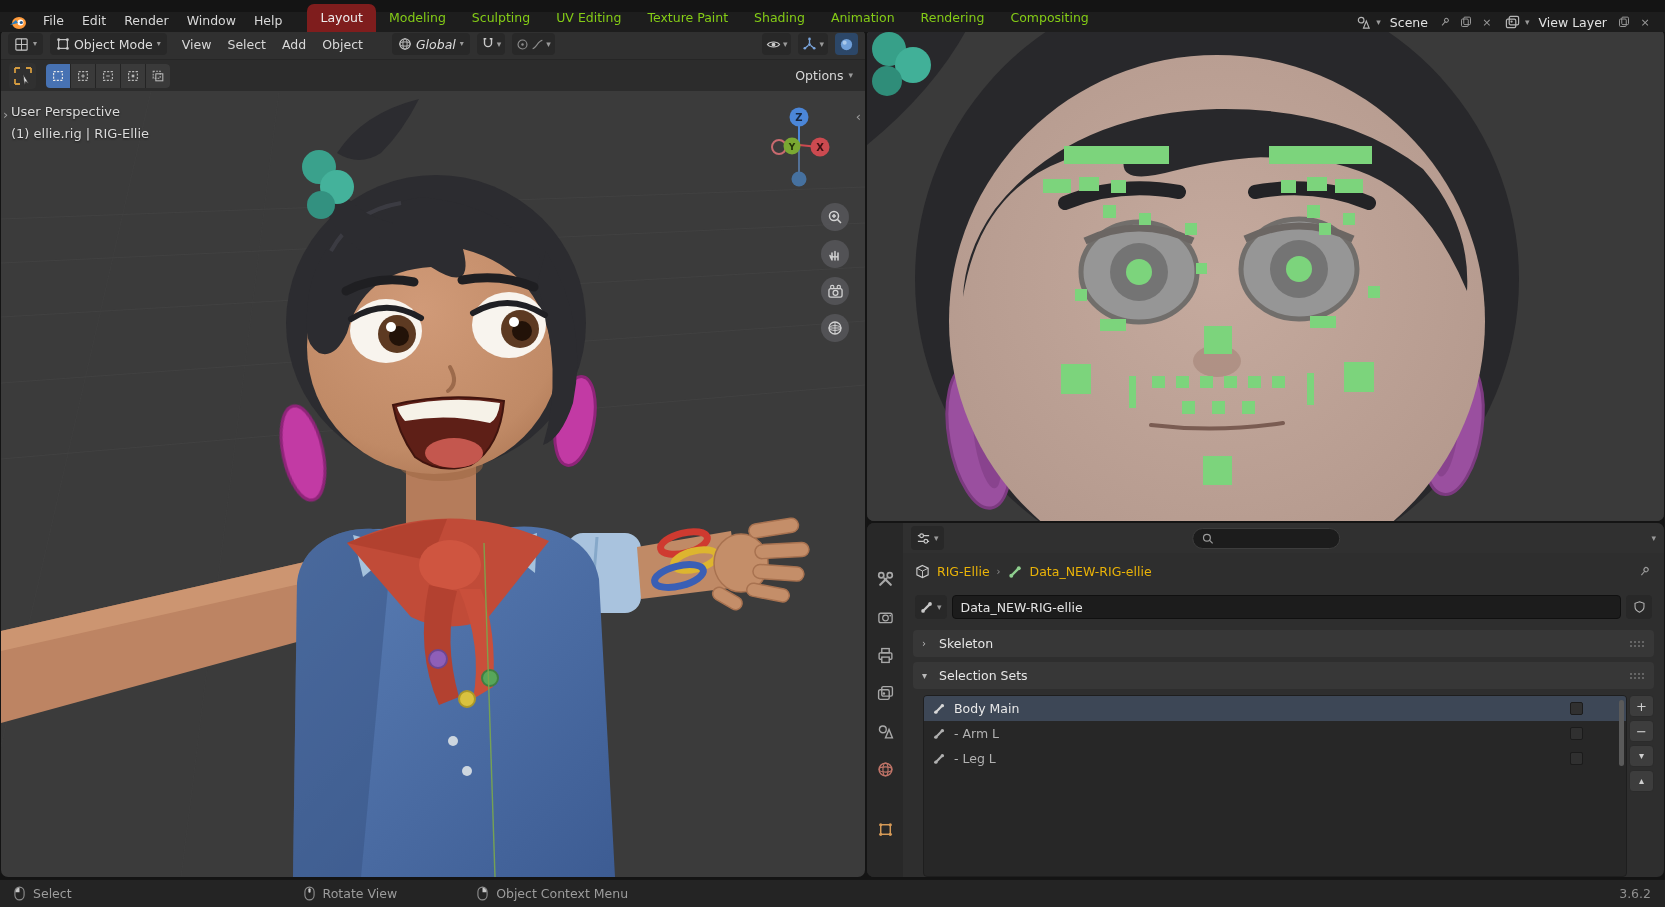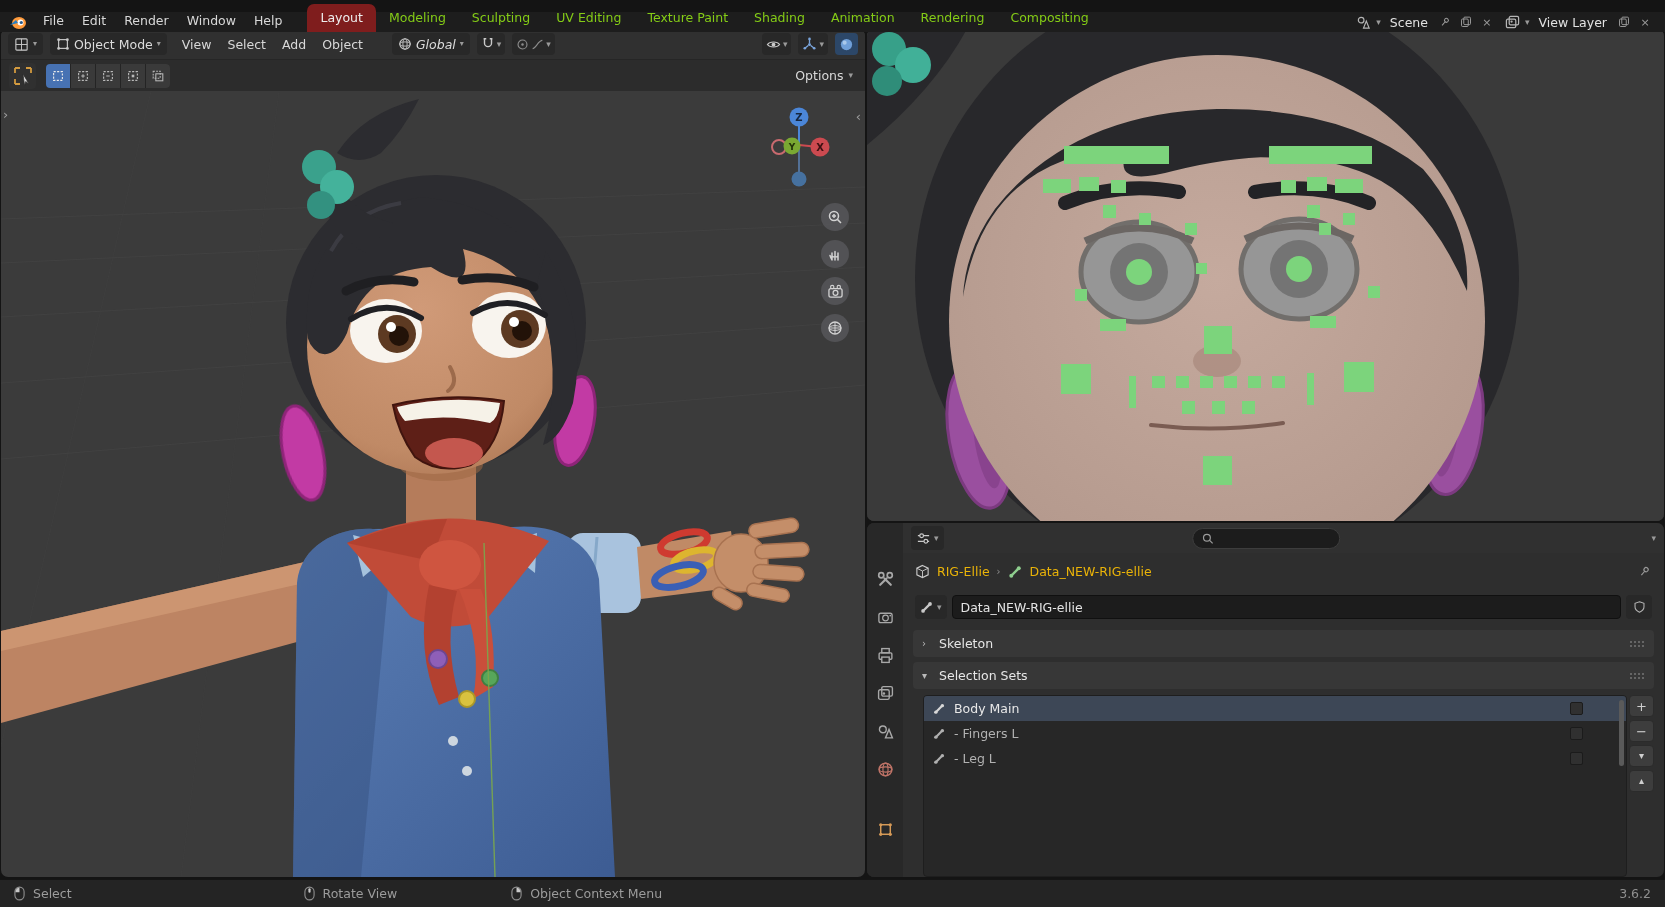--- a/index.html
+++ b/index.html
@@ -89,21 +89,21 @@
   .uilist-scroll { position:absolute; right:2px; top:4px; width:5px; height:66px; background:#5a5a5a; border-radius:3px; }
   .list-btns { width:25px; display:flex; flex-direction:column; gap:3px; flex:0 0 25px; }
   .lbtn { width:25px; height:22px; background:#3d3d3d; border:1px solid #2b2b2b; border-radius:4px; color:#cfcfcf;
           display:flex; align-items:center; justify-content:center; font-size:13px; line-height:1; }
   .lbtn.small { font-size:10px; }
 
   
   .statusbar { position:absolute; left:0; right:0; bottom:0; height:28px; background:#242424; border-top:1px solid #151515;
                display:flex; align-items:center; padding:0 14px; color:#9c9c9c; }
   .sb-group { display:flex; align-items:center; gap:8px; }
-  .sb-g1 { margin-right:232px; } .sb-g2 { margin-right:114px;justify-content:space-between; }
+  .sb-g1 { margin-right:232px; } .sb-g2 { margin-right:80px;justify-content:space-between; }
   .sb-version { margin-left:auto; color:#8f8f8f; }
 </style>
 </head>
 <body>
 
 <div class="topbar">
   <div class="logo">
     <svg width="18" height="14" viewBox="0 0 18 14">
       <ellipse cx="10" cy="7" rx="7" ry="6" fill="#ff9b3c"></ellipse>
       <circle cx="11.5" cy="6.5" r="3" fill="#ffffff"></circle>
@@ -380,20 +380,24 @@
         <path d="M392,314 Q447,301 503,310 Q499,356 470,374 Q438,384 414,366 Q397,342 392,314 Z" fill="#5e1f17" stroke="#40140e" stroke-width="2"></path>
         <path d="M396,316 Q447,304 499,312 Q497,328 489,332 Q447,322 404,330 Q398,323 396,316 Z" fill="#f6f2e8"></path>
         <ellipse cx="453" cy="362" rx="29" ry="15" fill="#c4574e"></ellipse>
       </g>
       <line x1="483" y1="452" x2="494" y2="786" stroke="#7ba84c" stroke-width="1.4" opacity=".9"></line>
     </svg>
 
     <span class="corner-chev" style="left:2px; top:16px;">›</span>
     <span class="corner-chev" style="right:4px; top:18px;">‹</span>
 
+    <div class="vp-overlay-text">
+      <div>User Perspective</div>
+      <div>(1) ellie.rig | RIG-Ellie</div>
+    </div>
 
     <div class="nav-gizmo">
       <svg width="64" height="92" viewBox="0 0 64 92">
         <path d="M32,40 L32,14" stroke="#4b86d8" stroke-width="2"></path>
         <path d="M32,40 L52,42" stroke="#cc4a50" stroke-width="2"></path>
         <path d="M32,40 L14,42" stroke="#c96a6f" stroke-width="1.6"></path>
         <path d="M32,40 L32,68" stroke="#5a7fae" stroke-width="1.6"></path>
         <circle cx="32" cy="12" r="9.5" fill="#4b86d8"></circle>
         <text x="32" y="15.5" font-size="10" font-weight="bold" fill="#16263e" text-anchor="middle">Z</text>
         <circle cx="12" cy="42" r="7" fill="#3b3b3b" stroke="#c96a6f" stroke-width="2"></circle>
@@ -670,21 +674,21 @@
           </svg>
           <span>Body Main</span>
           <span class="row-toggle"></span>
         </div>
         <div class="uirow">
           <svg width="13" height="13" viewBox="0 0 16 16">
             <path d="M4,12 L11,5" stroke="#b0b0b0" stroke-width="2.6" stroke-linecap="round"></path>
             <circle cx="3.5" cy="12.5" r="2.1" fill="#b0b0b0"></circle>
               <circle cx="11.5" cy="4.5" r="2.1" fill="#b0b0b0"></circle>
           </svg>
-          <span>- Fingers L</span>
+          <span>- Arm L</span>
           <span class="row-toggle"></span>
         </div>
         <div class="uirow">
           <svg width="13" height="13" viewBox="0 0 16 16">
             <path d="M4,12 L11,5" stroke="#b0b0b0" stroke-width="2.6" stroke-linecap="round"></path>
             <circle cx="3.5" cy="12.5" r="2.1" fill="#b0b0b0"></circle>
               <circle cx="11.5" cy="4.5" r="2.1" fill="#b0b0b0"></circle>
           </svg>
           <span>- Leg L</span>
           <span class="row-toggle"></span>

